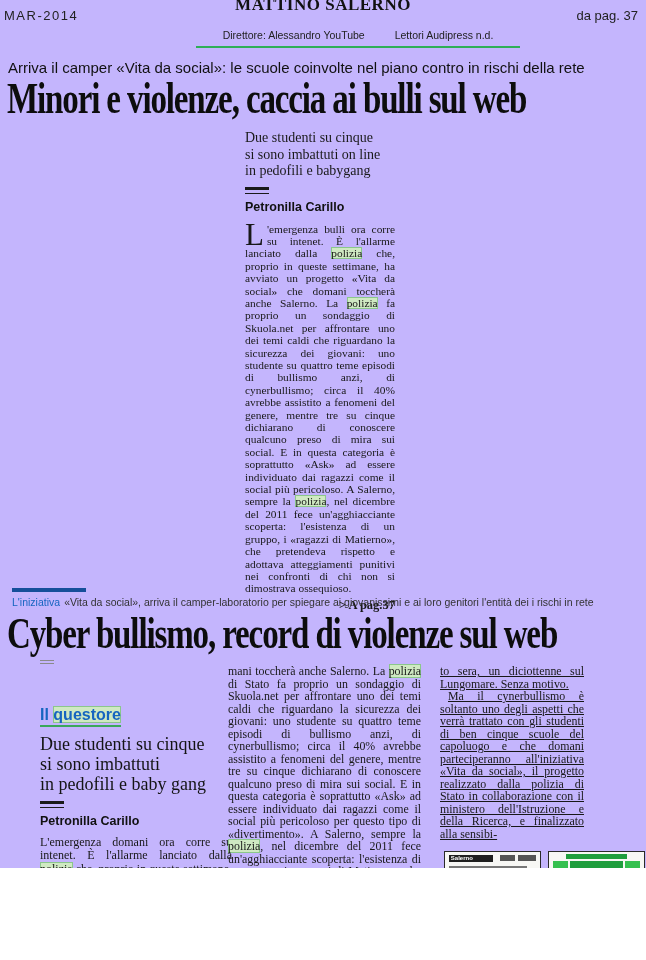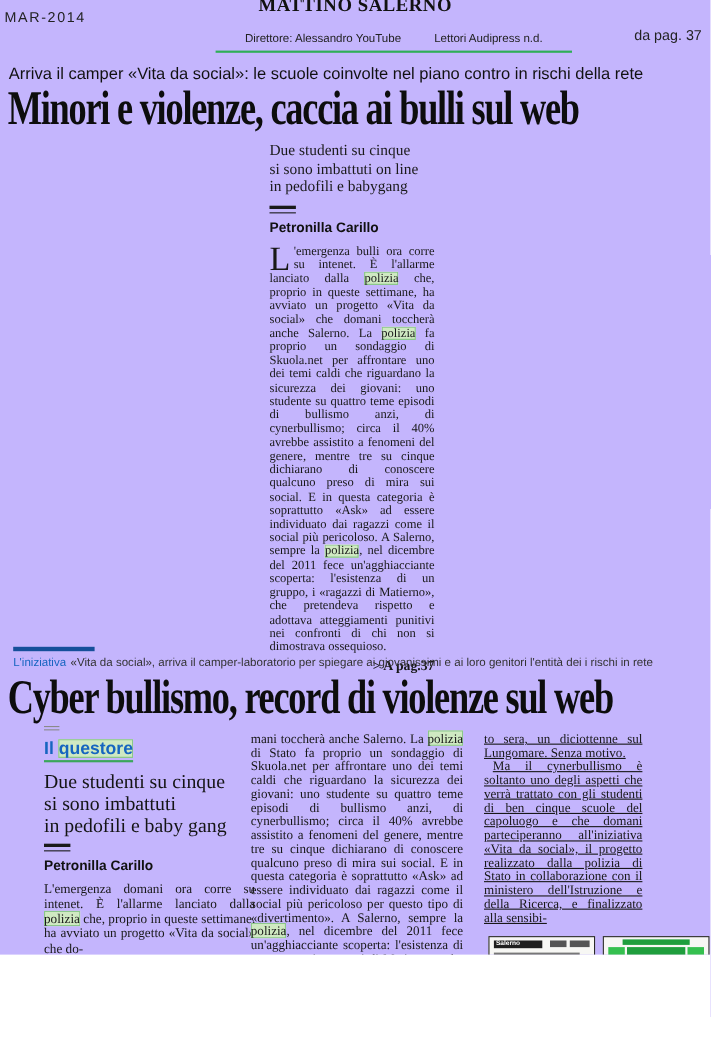--- a/index.html
+++ b/index.html
@@ -6,21 +6,21 @@
   .page{position:relative;width:646px;height:868px;background:#c4b5fd;overflow:hidden;
         font-family:"Liberation Serif",serif;color:#181818;}
   .sans{font-family:"Liberation Sans",sans-serif;}
   .abs{position:absolute;}
   .hl{background:#cfe9c2;box-shadow:inset 0 0 0 1px #8bc78b;}
 
   
   .hdr-date{left:4px;top:8px;font-size:13px;letter-spacing:1.5px;color:#222;}
   .hdr-title{left:0;right:0;top:-5px;text-align:center;font-weight:bold;font-size:17px;
              letter-spacing:0.5px;color:#111;}
-  .hdr-pageref{right:8px;top:24px;font-size:13px;color:#222;}
+  .hdr-pageref{right:8px;top:8px;font-size:13px;color:#222;}
   .hdr-sub{left:195px;top:29px;width:326px;display:flex;justify-content:center;gap:30px;
            font-size:10.5px;color:#222;}
   .hdr-rule{left:196px;top:46px;width:324px;height:2px;background:#2fae57;}
 
   
   .a1-kicker{left:8px;top:59px;font-size:15px;color:#111;white-space:nowrap;}
   .headline{font-weight:bold;font-size:44px;line-height:1;letter-spacing:-1.5px;
             white-space:nowrap;transform:scaleX(0.75);transform-origin:left top;color:#0d0d0d;}
   .a1-headline{left:7px;top:77px;}
   .a1-col{left:245px;top:130px;width:150px;}
@@ -32,21 +32,21 @@
   .cont{text-align:right;font-weight:bold;font-size:12.5px;margin-top:3px;}
 
   
   .a2-bar{left:12px;top:588px;width:74px;height:4px;background:#164f9a;}
   .a2-kicker{left:12px;top:596px;font-size:10.5px;font-weight:normal;white-space:nowrap;color:#333;text-align:right;}
   .a2-kicker .lbl{color:#1665c0;margin-right:4px;}
   .a2-headline{left:7px;top:612px;}
   .a2-left{left:40px;top:660px;width:192px;}
   .minirule{width:14px;height:2px;border-top:1px solid #8a8a8a;border-bottom:1px solid #8a8a8a;margin-bottom:8px;}
   .pull-label{display:inline-block;font-family:"Liberation Sans",sans-serif;font-weight:bold;
-              font-size:16px;color:#1665c0;border-bottom:2px solid #3aa75b;padding-bottom:1px;}
+              font-size:16px;color:#1665c0;border-bottom:2px solid #3aa75b;padding-bottom:1px;margin-top:34px;}
   .pull-quote{margin-top:4px;font-family:"Liberation Sans",sans-serif;font-size:14.5px;
               line-height:15px;white-space:pre;color:#1c1c1c;}
   .standfirst2{margin-top:7px;font-size:18px;line-height:20px;white-space:pre;color:#141414;}
   .a2-body1{margin-top:8px;font-size:12px;line-height:13.4px;text-align:justify;}
   .a2-col{width:193px;font-size:11.9px;line-height:12.5px;text-align:justify;}
   .a2-col2{left:228px;top:665px;}
   .a2-col3{left:440px;top:665px;width:190px;}
   .a2-col3 p{margin:0;text-decoration:underline;}
   .a2-col3 .p2{text-indent:8px;}
   .wrap-spacer{float:right;width:46px;height:45px;margin-top:135px;}

